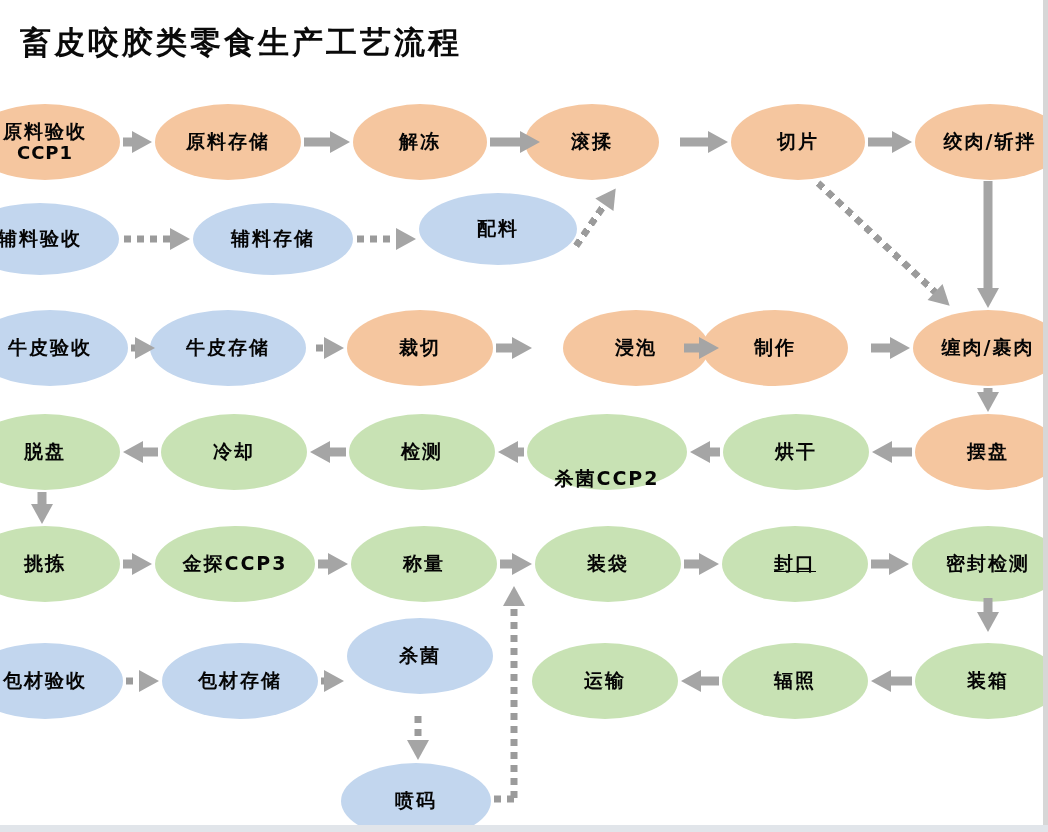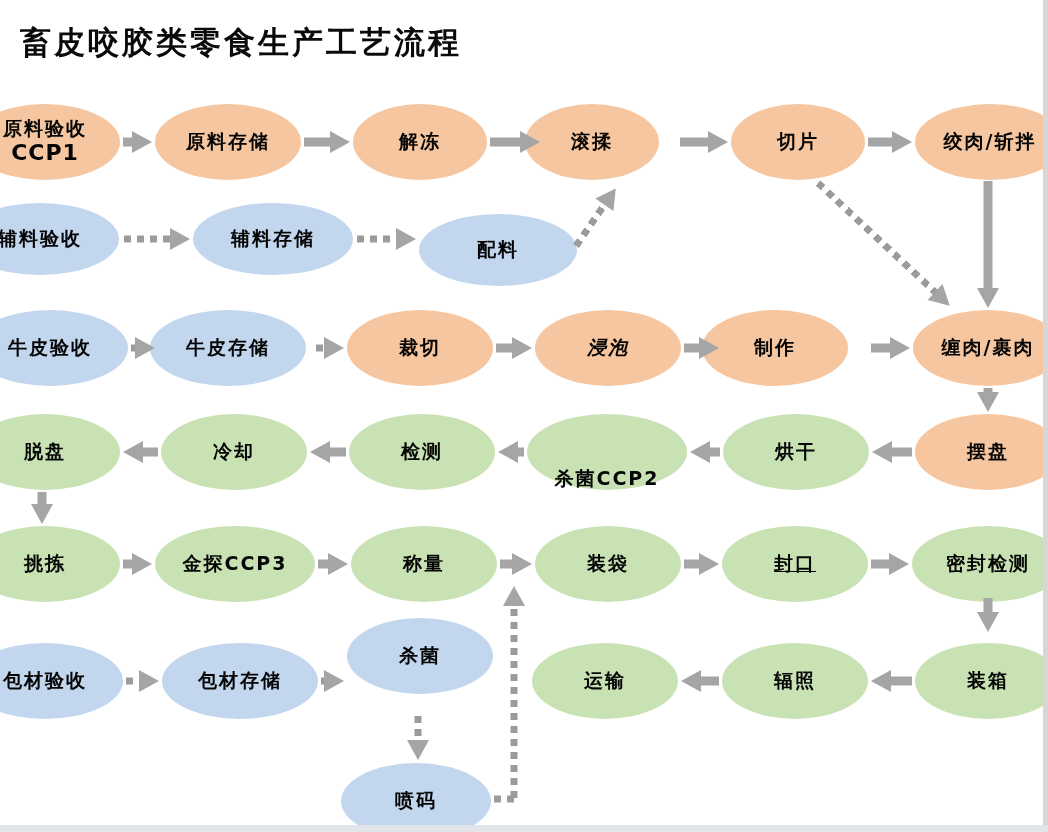--- a/index.html
+++ b/index.html
@@ -3,21 +3,21 @@
 <meta charset="utf-8">
 <style>
   html,body{margin:0;padding:0;background:#fff;}
   .stage{position:relative;width:1048px;height:832px;background:#ffffff;overflow:hidden;
          font-family:"DejaVu Sans",sans-serif;}
   .title{position:absolute;left:-14px;top:22px;margin:0;font-size:31px;font-weight:800;
          color:#0a0a0a;letter-spacing:3px;white-space:nowrap;}
   .node{position:absolute;border-radius:50%;display:flex;flex-direction:column;
         align-items:center;justify-content:center;text-align:center;
         font-weight:800;font-size:19px;color:#050505;letter-spacing:2px;line-height:1.15;}
-  .node .sub{font-size:22px;letter-spacing:1px;}
+  .node .sub{font-size:18px;letter-spacing:1px;}
   .orange{background:#F5C69F;}
   .blue{background:#C2D6EE;}
   .green{background:#C8E2B4;}
   .arrow{position:absolute;height:22px;transform-origin:0 50%;}
   .shaft{position:absolute;top:50%;left:0;transform:translateY(-50%);}
   .shaft.solid{height:9px;background:#a5a5a5;}
   .shaft.dotted{height:7px;
         background-image:repeating-linear-gradient(90deg,#9b9b9b 0 7px,transparent 7px 13px);}
   .head{position:absolute;right:0;top:50%;transform:translateY(-50%);width:0;height:0;
         border-top:11px solid transparent;border-bottom:11px solid transparent;
@@ -49,33 +49,33 @@
       </div>
       <div class="node orange" style="left: 915px; top: 104px; width: 150px; height: 76px;">
         <span>绞肉/斩拌</span>
       </div>
       <div class="node blue" style="left: -39px; top: 203px; width: 158px; height: 72px;">
         <span>辅料验收</span>
       </div>
       <div class="node blue" style="left: 193px; top: 203px; width: 160px; height: 72px;">
         <span>辅料存储</span>
       </div>
-      <div class="node blue" style="left: 419px; top: 214px; width: 158px; height: 72px; align-items: center;">
+      <div class="node blue" style="left: 419px; top: 193px; width: 158px; height: 72px; align-items: center;">
         <span>配料</span>
       </div>
       <div class="node blue" style="left: -28px; top: 310px; width: 156px; height: 76px;">
         <span>牛皮验收</span>
       </div>
       <div class="node blue" style="left: 150px; top: 310px; width: 156px; height: 76px;">
         <span>牛皮存储</span>
       </div>
       <div class="node orange" style="left: 347px; top: 310px; width: 146px; height: 76px;">
         <span>裁切</span>
       </div>
-      <div class="node orange" style="left: 535px; top: 310px; width: 146px; height: 76px; font-style: italic;">
+      <div class="node orange" style="left: 563px; top: 310px; width: 146px; height: 76px;">
         <span>浸泡</span>
       </div>
       <div class="node orange" style="left: 702px; top: 310px; width: 146px; height: 76px;">
         <span>制作</span>
       </div>
       <div class="node orange" style="left: 913px; top: 310px; width: 150px; height: 76px;">
         <span>缠肉/裹肉</span>
       </div>
       <div class="node green" style="left: -30px; top: 414px; width: 150px; height: 76px;">
         <span>脱盘</span>

